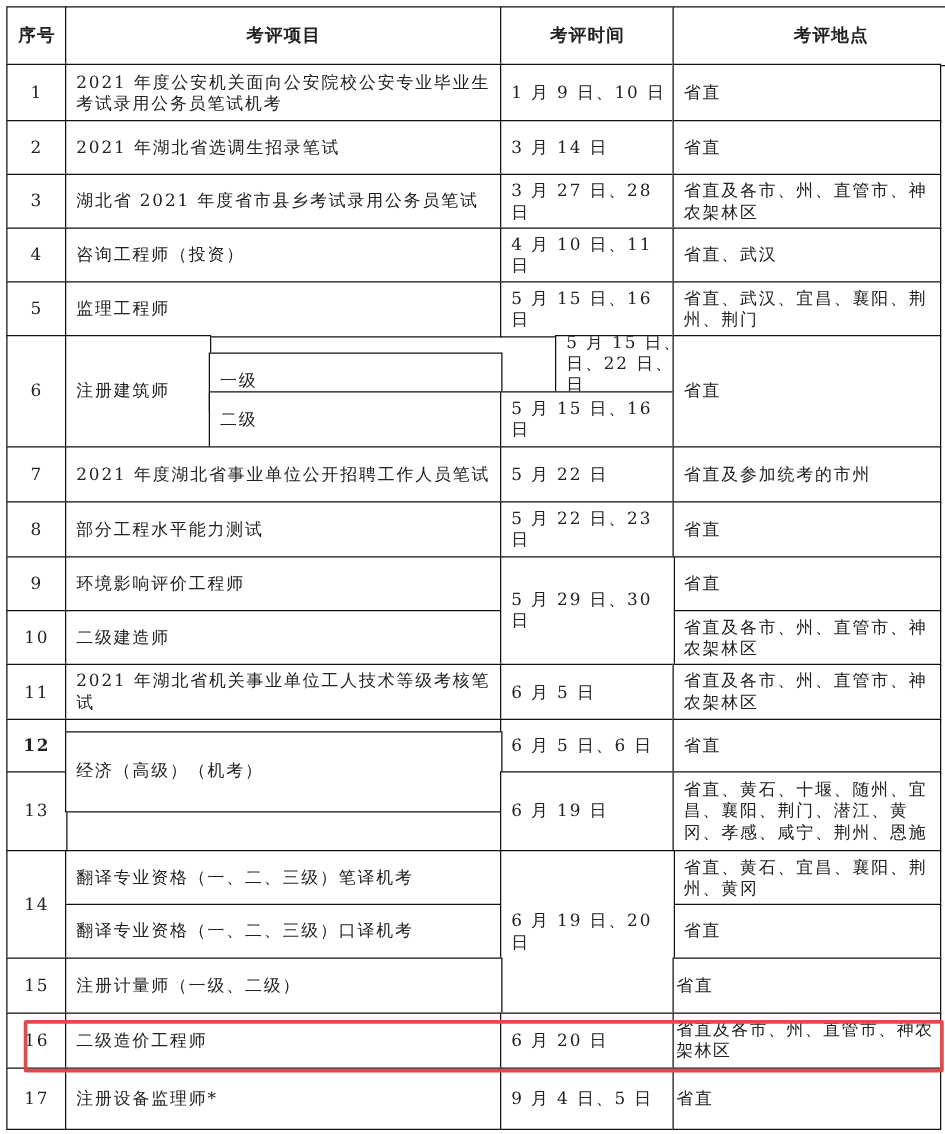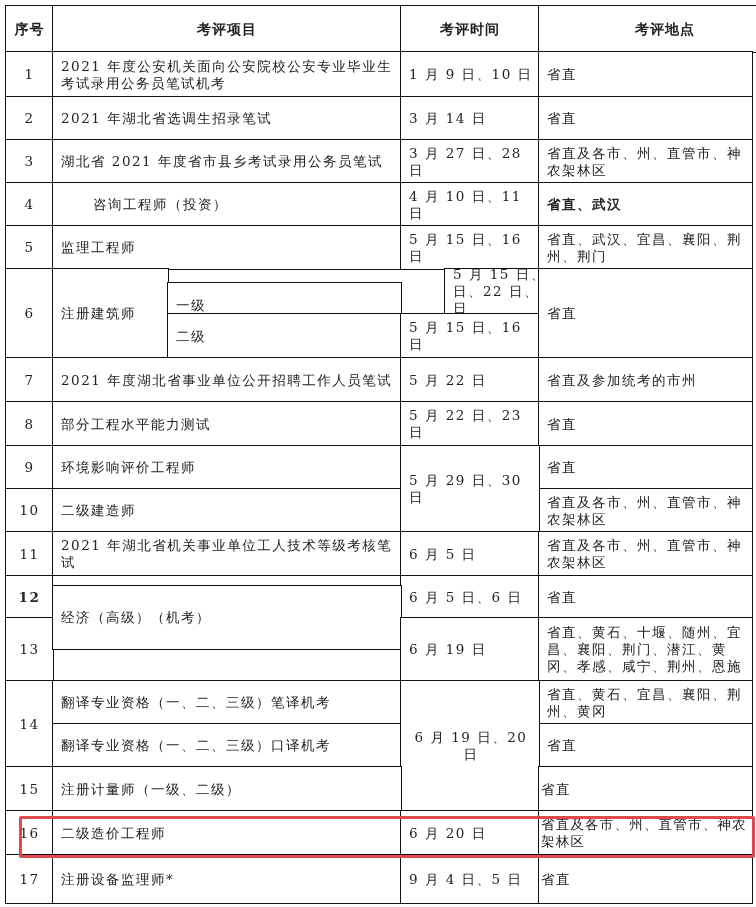--- a/index.html
+++ b/index.html
@@ -71,27 +71,27 @@
   <div class="cell" style="left:400px;top:139px;width:140px;height:45px;">
       <span class="txt">3 月 27 日、28 日</span>
     </div>
   <div class="cell loc" style="left:538px;top:139px;width:215px;height:45px;">
       <span class="txt">省直及各市、州、直管市、神农架林区</span>
     </div>
 
   <div class="cell center" style="left:5px;top:182px;width:49px;height:45px;">
       <span class="txt">4</span>
     </div>
-  <div class="cell" style="left:52px;top:182px;width:350px;height:45px;padding-left:32px;">
+  <div class="cell" style="left:52px;top:182px;width:350px;height:45px;">
       <span class="txt">咨询工程师（投资）</span>
     </div>
   <div class="cell" style="left:400px;top:182px;width:140px;height:45px;">
       <span class="txt">4 月 10 日、11 日</span>
     </div>
-  <div class="cell loc" style="left:538px;top:182px;width:215px;height:45px;font-weight:bold;">
+  <div class="cell loc" style="left:538px;top:182px;width:215px;height:45px;">
       <span class="txt">省直、武汉</span>
     </div>
 
   <div class="cell center" style="left:5px;top:225px;width:49px;height:45px;">
       <span class="txt">5</span>
     </div>
   <div class="cell" style="left:52px;top:225px;width:350px;height:45px;">
       <span class="txt">监理工程师</span>
     </div>
   <div class="cell" style="left:400px;top:225px;width:140px;height:45px;">
@@ -221,21 +221,21 @@
   <div class="cell" style="left:52px;top:723px;width:350px;height:45px;">
       <span class="txt">翻译专业资格（一、二、三级）口译机考</span>
     </div>
   <div class="cell loc" style="left:538px;top:680px;width:215px;height:45px;">
       <span class="txt">省直、黄石、宜昌、襄阳、荆州、黄冈</span>
     </div>
   <div class="cell loc" style="left:538px;top:723px;width:215px;height:45px;">
       <span class="txt">省直</span>
     </div>
 
-  <div class="cell" style="left:400px;top:680px;width:140px;height:132px;text-align:center;">
+  <div class="cell" style="left:400px;top:680px;width:140px;height:132px;">
       <span class="txt">6 月 19 日、20 日</span>
     </div>
 
   <div class="cell center" style="left:5px;top:766px;width:49px;height:46px;">
       <span class="txt">15</span>
     </div>
   <div class="cell" style="left:52px;top:766px;width:350px;height:46px;">
       <span class="txt">注册计量师（一级、二级）</span>
     </div>
   <div class="cell loc tight" style="left:538px;top:766px;width:215px;height:46px;">

